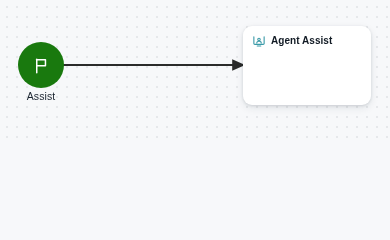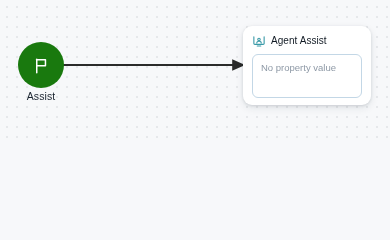--- a/index.html
+++ b/index.html
@@ -93,21 +93,21 @@
   #agent-icon {
     flex: 0 0 auto;
     width: 14px;
     height: 14px;
     display: block;
   }
   #agent-icon svg { display: block; }
 
   #agent-title {
     font-size: 10px;
-    font-weight: normal;
+    font-weight: bold;
     color: #111a24;
     letter-spacing: 0.05px;
     white-space: nowrap;
     line-height: 12px;
   }
 
   #property-box {
     height: 44px;
     border: 1px solid #c3d7e6;
     border-radius: 6px;
@@ -154,18 +154,15 @@
         <svg width="14" height="14" viewBox="0 0 24 24" fill="none" stroke="#3a9aa8" stroke-width="1.9" stroke-linecap="round" stroke-linejoin="round">
           <path d="M3.2 4.6 L3.2 16.2 A1.6 1.6 0 0 0 4.8 17.8 L19.2 17.8 A1.6 1.6 0 0 0 20.8 16.2 L20.8 4.6"></path>
           <circle cx="12" cy="9.4" r="2.1"></circle>
           <path d="M8.2 15.6 C8.2 13.4 9.9 12.4 12 12.4 C14.1 12.4 15.8 13.4 15.8 15.6"></path>
           <path d="M9.0 20.6 L15.0 20.6"></path>
         </svg>
       </span>
       <span id="agent-title">Agent Assist</span>
     </div>
 
-    <div id="property-box">
-      <div id="property-placeholder">No property value</div>
-    </div>
   </div>
 
 </div>
 
 </body></html>

